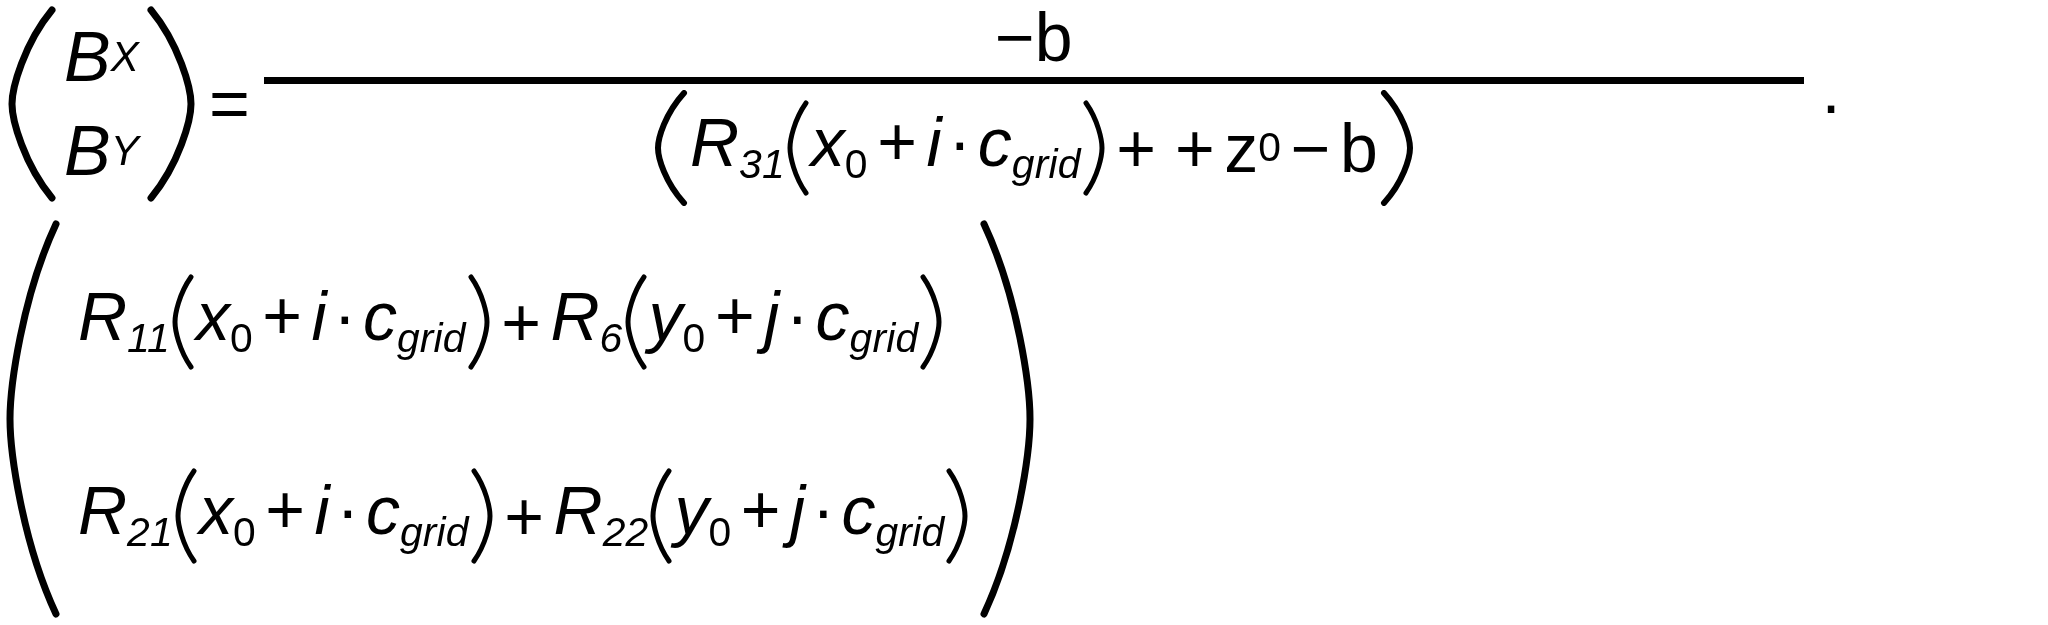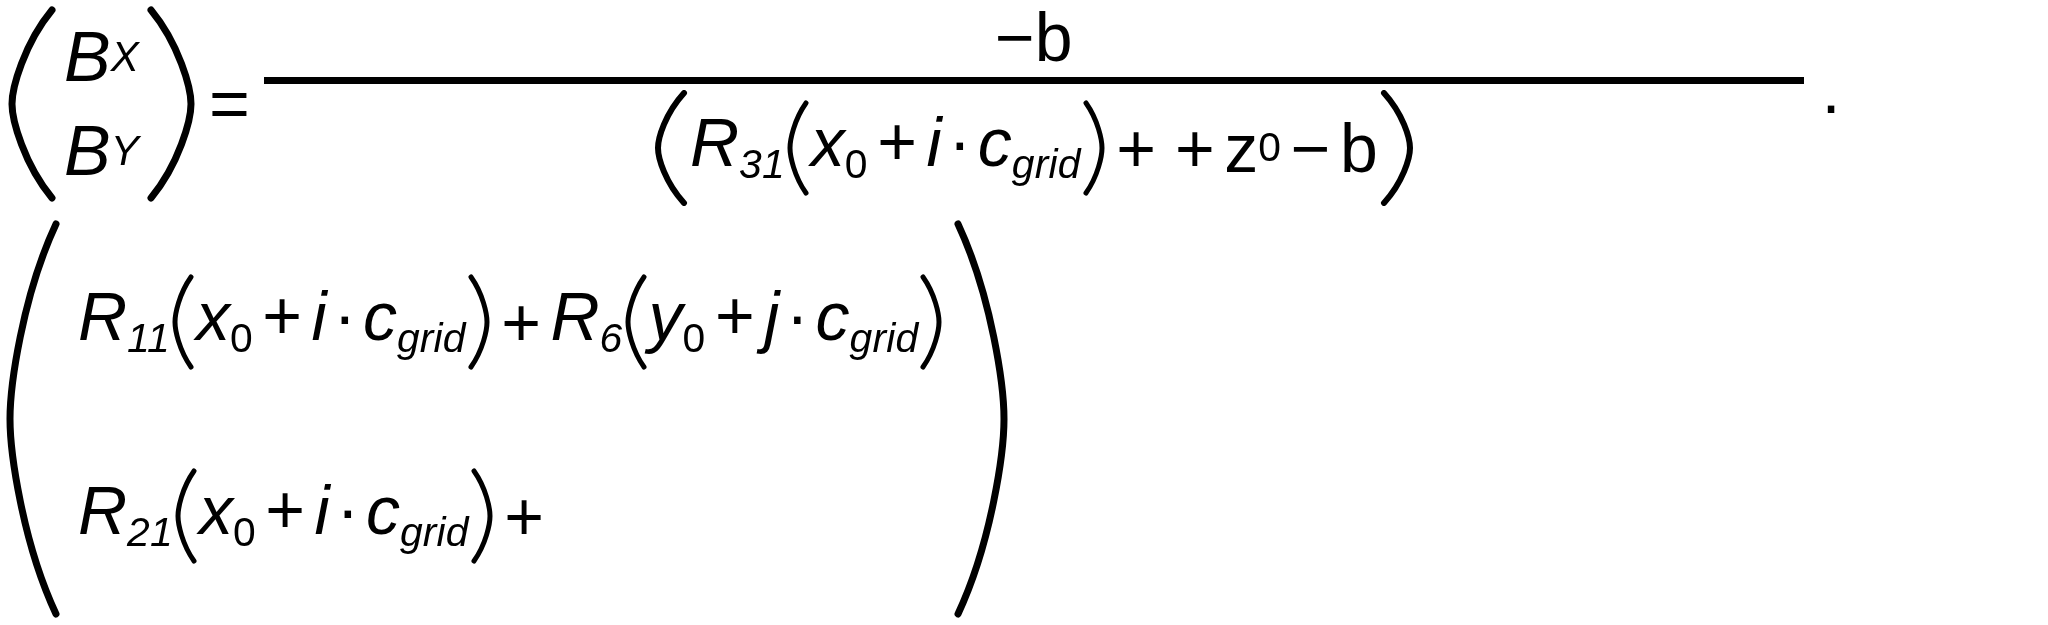--- a/index.html
+++ b/index.html
@@ -267,20 +267,25 @@
 
         <div class="mat-entry">
           <span class="nowrap"><span class="mi">R</span><span class="mi sub">21</span><span class="paren"><svg width="26" height="96" viewBox="0 0 26 96" aria-hidden="true">
                   <path d="M21 3 C 9 20, 5 40, 5 48 C 5 56, 9 76, 21 93" fill="none" stroke="#000000" stroke-width="5" stroke-linecap="round"></path>
                 </svg></span><span class="mi">x</span><span class="mr sub">0</span><span class="op mr">+</span><span class="mi">i</span><span class="opdot mr">·</span><span class="mi">c</span><span class="mi sub">grid</span><span class="paren"><svg width="26" height="96" viewBox="0 0 26 96" aria-hidden="true">
                   <path d="M5 3 C 17 20, 21 40, 21 48 C 21 56, 17 76, 5 93" fill="none" stroke="#000000" stroke-width="5" stroke-linecap="round"></path>
                 </svg></span></span>
 
           <span class="op mr">+</span>
 
+          <span class="nowrap"><span class="mi">R</span><span class="mi sub">22</span><span class="paren"><svg width="26" height="96" viewBox="0 0 26 96" aria-hidden="true">
+                  <path d="M21 3 C 9 20, 5 40, 5 48 C 5 56, 9 76, 21 93" fill="none" stroke="#000000" stroke-width="5" stroke-linecap="round"></path>
+                </svg></span><span class="mi">y</span><span class="mr sub">0</span><span class="op mr">+</span><span class="mi">j</span><span class="opdot mr">·</span><span class="mi">c</span><span class="mi sub">grid</span><span class="paren"><svg width="26" height="96" viewBox="0 0 26 96" aria-hidden="true">
+                  <path d="M5 3 C 17 20, 21 40, 21 48 C 21 56, 17 76, 5 93" fill="none" stroke="#000000" stroke-width="5" stroke-linecap="round"></path>
+                </svg></span></span>
         </div>
       </div>
 
       <span class="paren">
         <svg width="62" height="400" viewBox="0 0 62 400" aria-hidden="true">
           <path d="M8 5 C 42 78, 54 168, 54 200 C 54 232, 42 322, 8 395" fill="none" stroke="#000000" stroke-width="7" stroke-linecap="round"></path>
         </svg>
       </span>
     </div>
   </div>

